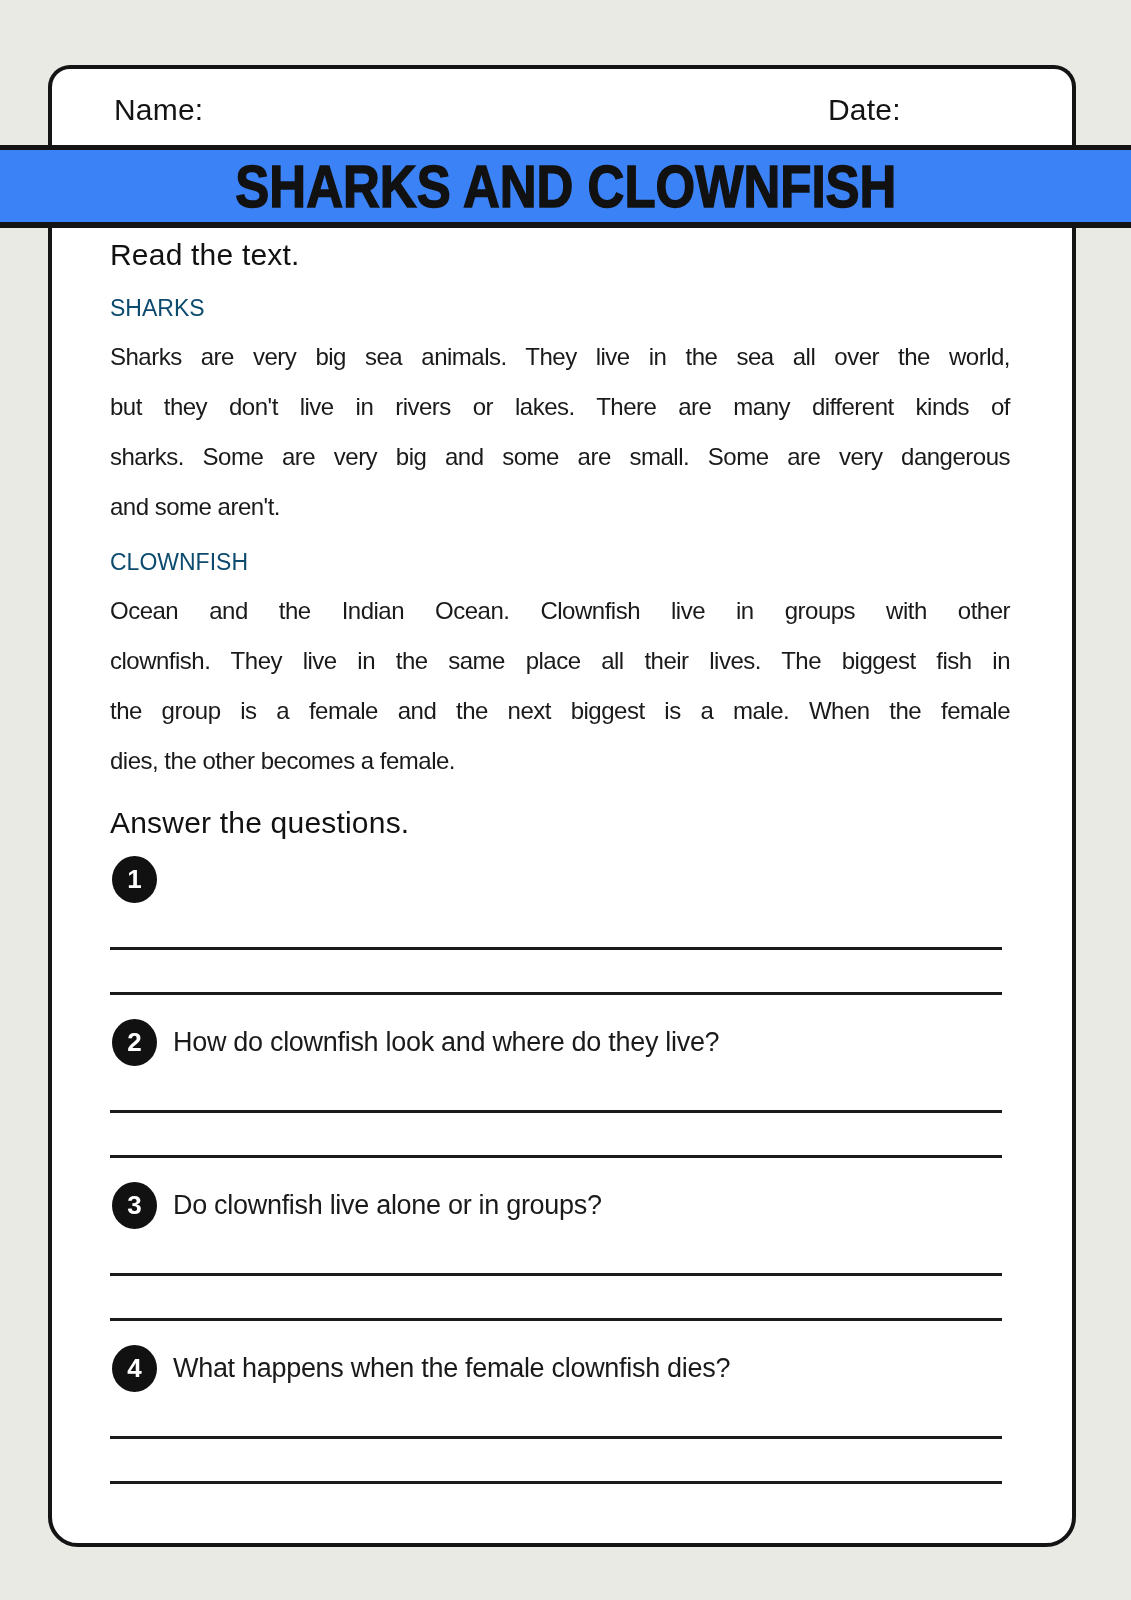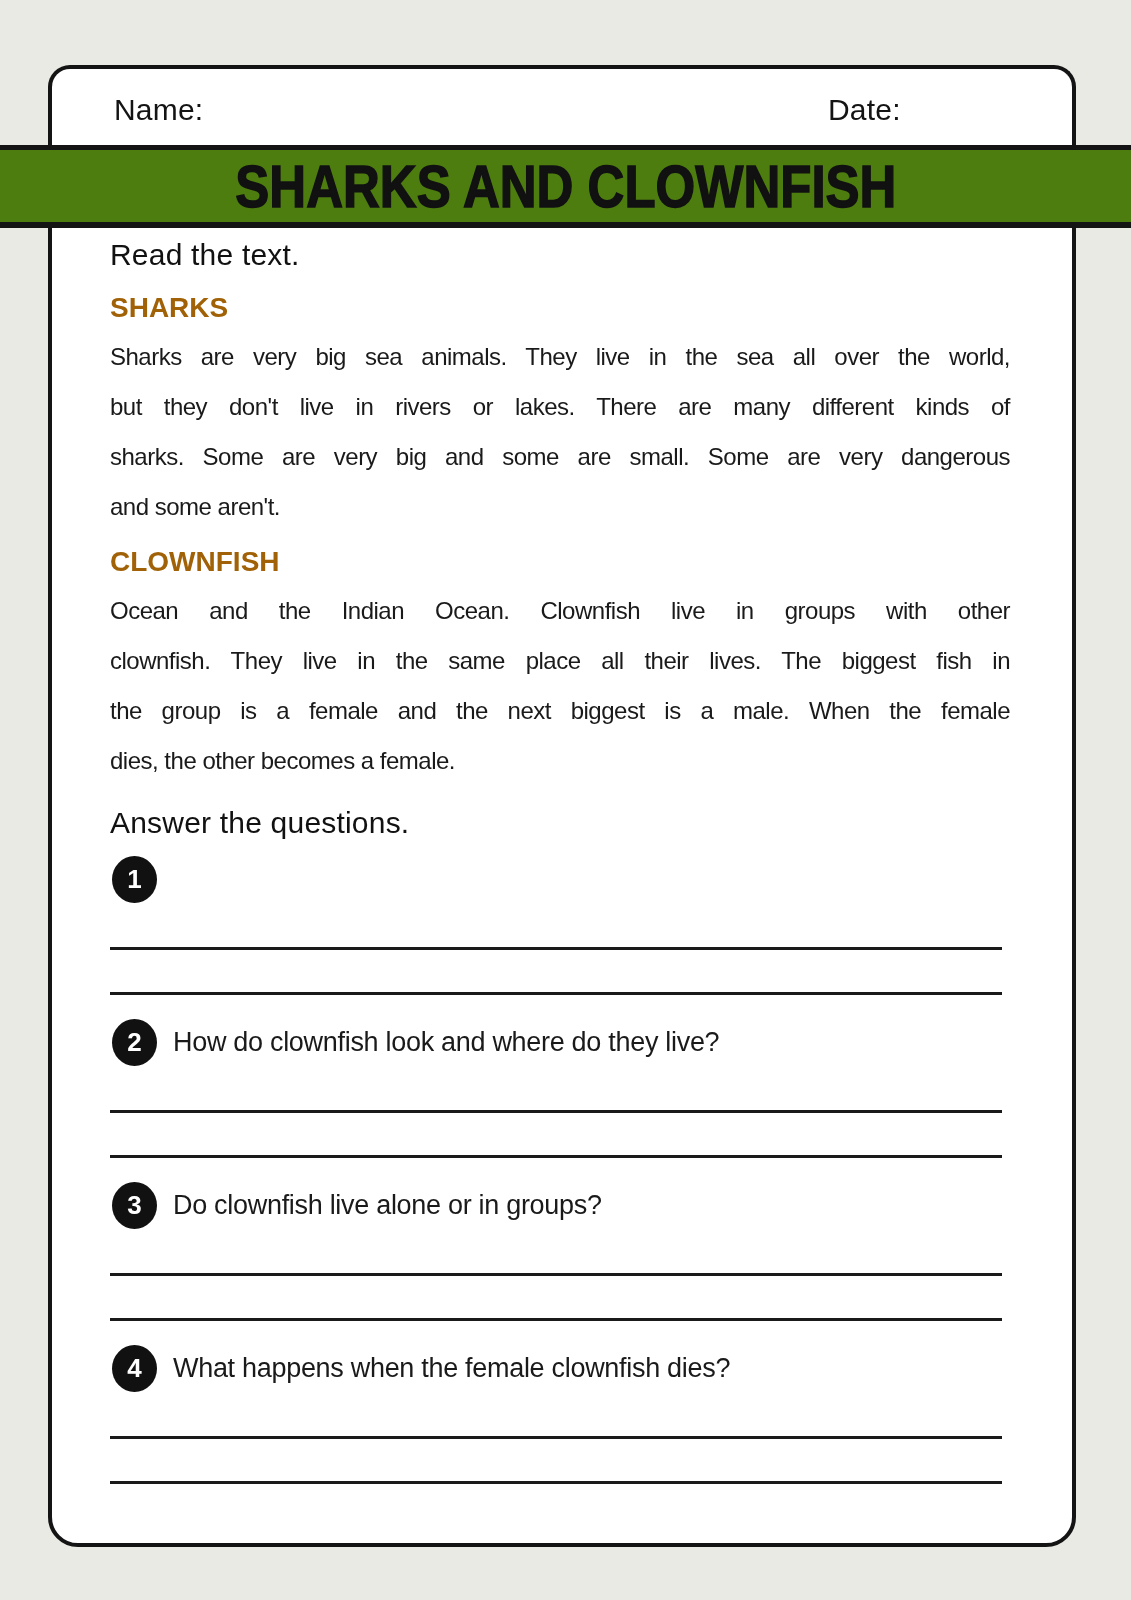--- a/index.html
+++ b/index.html
@@ -41,21 +41,21 @@
   }
   .field-blank.name { left: 170px; width: 540px; }
   .field-blank.date { left: 860px; width: 150px; }
 
   
   .title-banner {
     position: absolute;
     left: 0; right: 0; top: 145px;
     height: 83px;
     box-sizing: border-box;
-    background: #4d7c0f;
+    background: #3b82f6;
     border-top: 5px solid #141414;
     border-bottom: 6px solid #141414;
     display: flex;
     align-items: center;
     justify-content: center;
     z-index: 2;
   }
   .title-text {
     display: inline-block;
     font-size: 60px;
@@ -85,24 +85,24 @@
     font-size: 30px;
     font-weight: normal;
     line-height: 34px;
     color: #111111;
     letter-spacing: 0.2px;
   }
   .read-instruction { margin-top: 11px; }
   .answer-instruction { margin-top: 20px; }
 
   .section-heading {
-    font-size: 28px;
-    font-weight: bold;
+    font-size: 23px;
+    font-weight: normal;
     line-height: 28px;
-    color: #a16207;
+    color: #0c4a6e;
   }
   .section-heading.sharks { margin-top: 22px; }
   .section-heading.clownfish { margin-top: 16px; }
 
   .para { margin-top: 10px; }
   .pline {
     font-size: 24px;
     letter-spacing: -0.5px;
     line-height: 50px;
     color: #1a1a1a;

